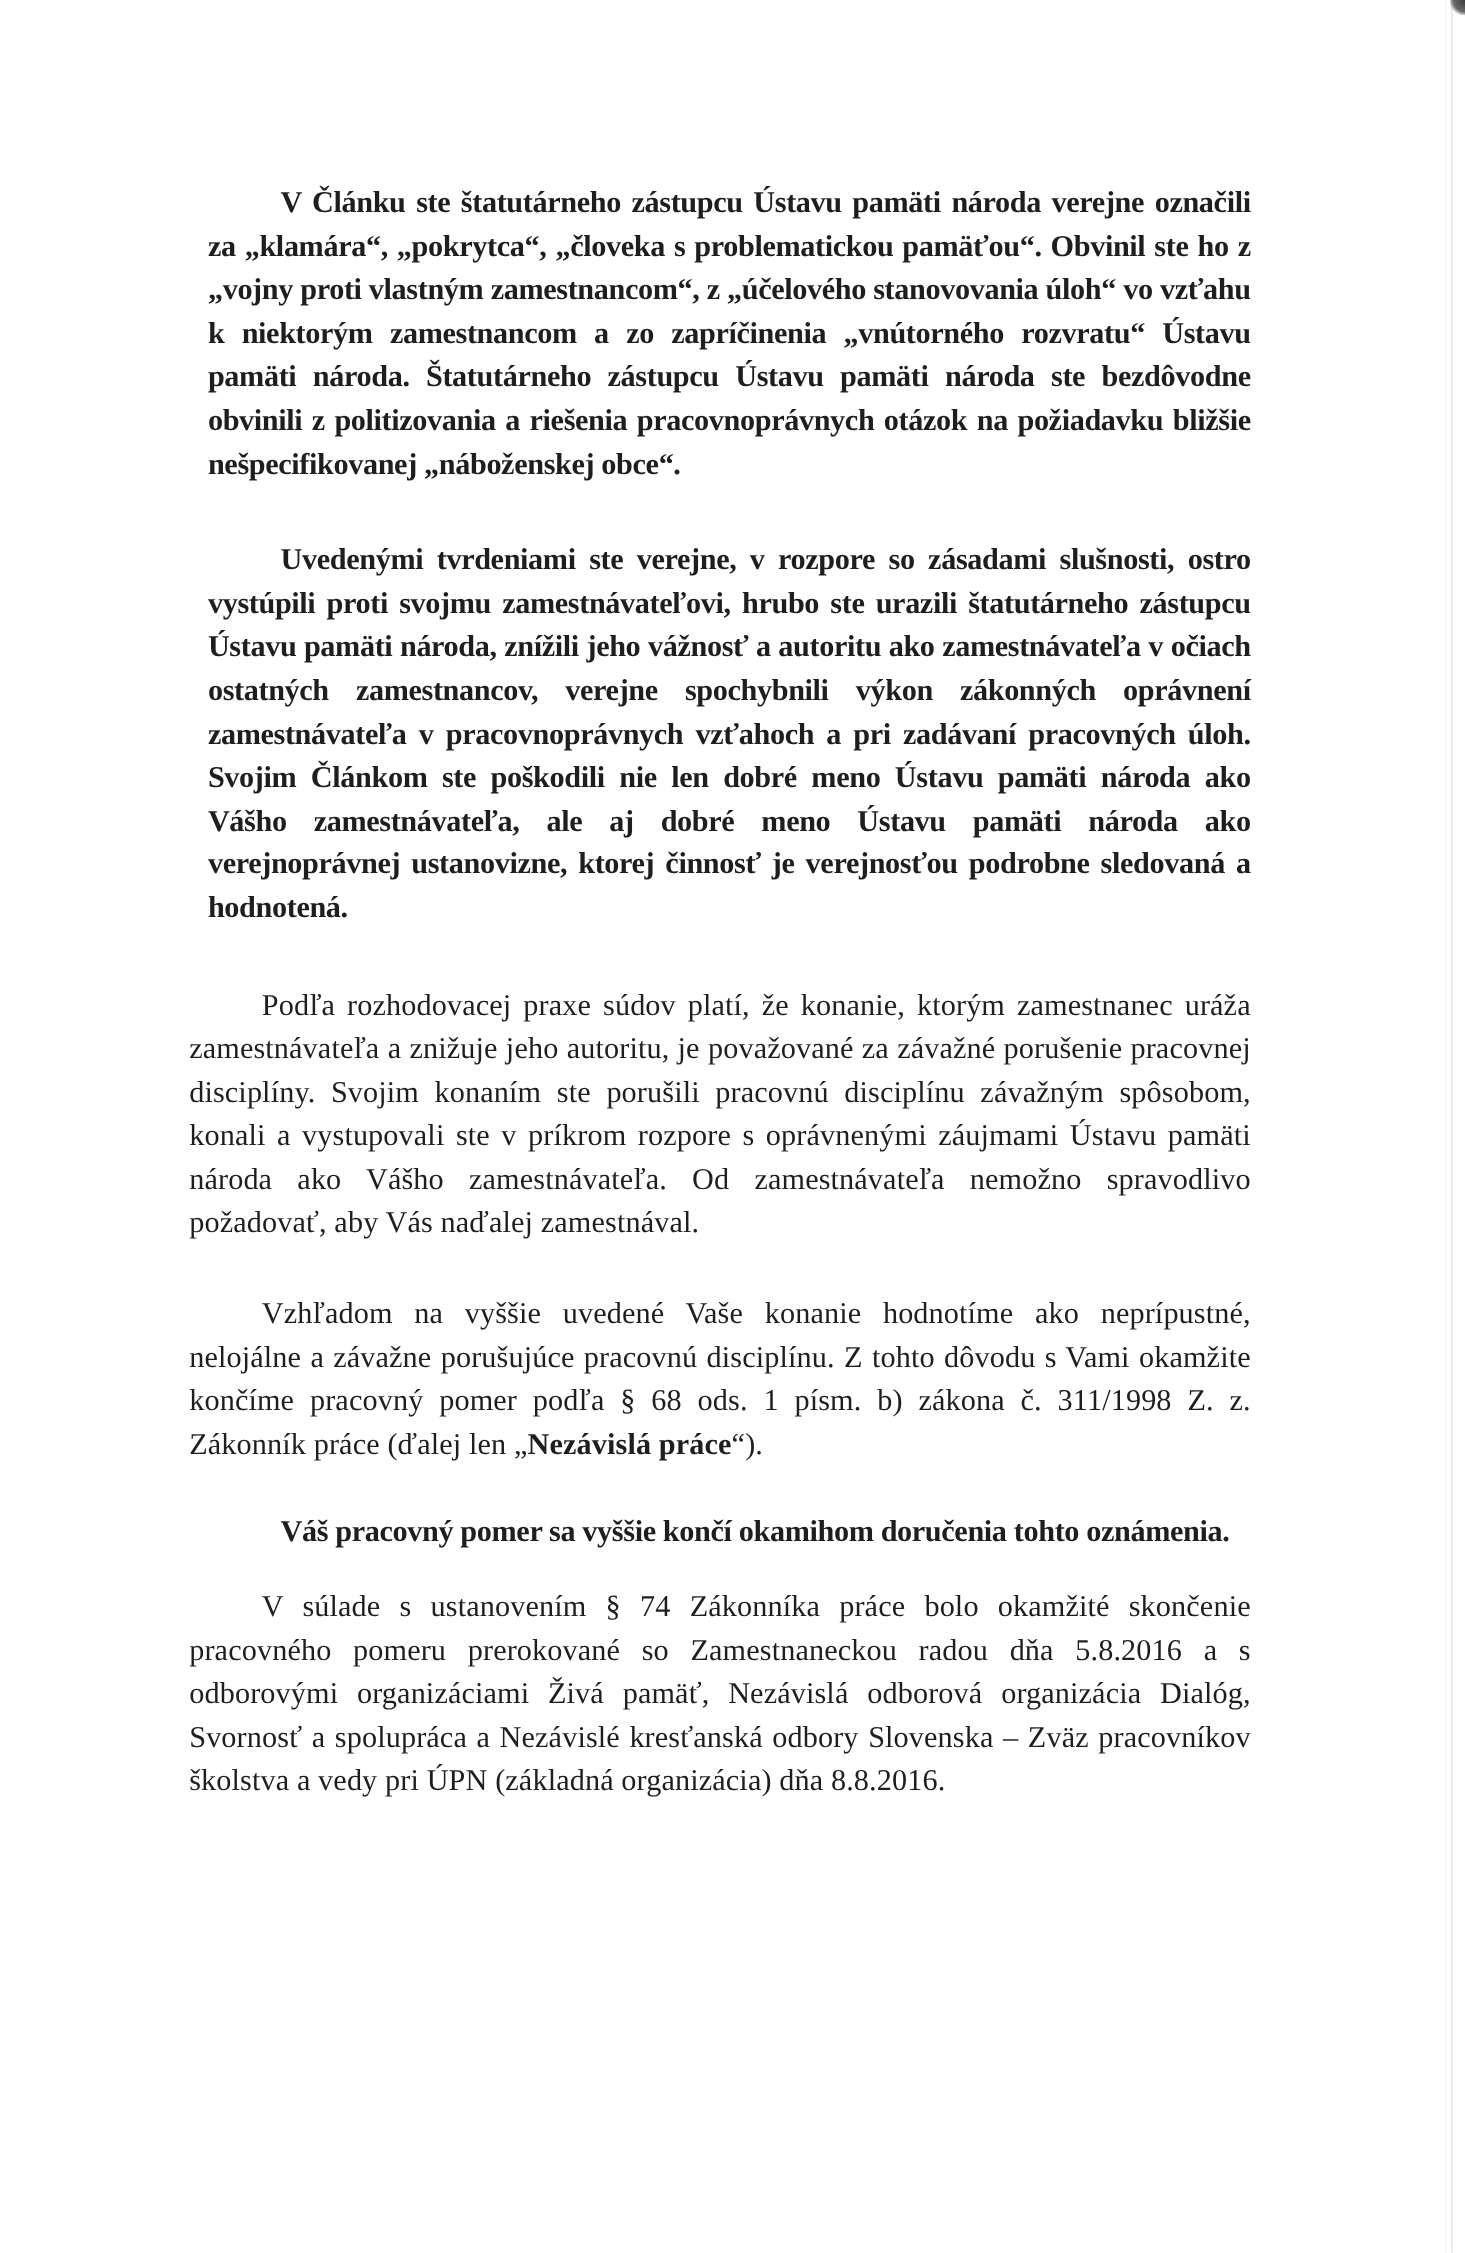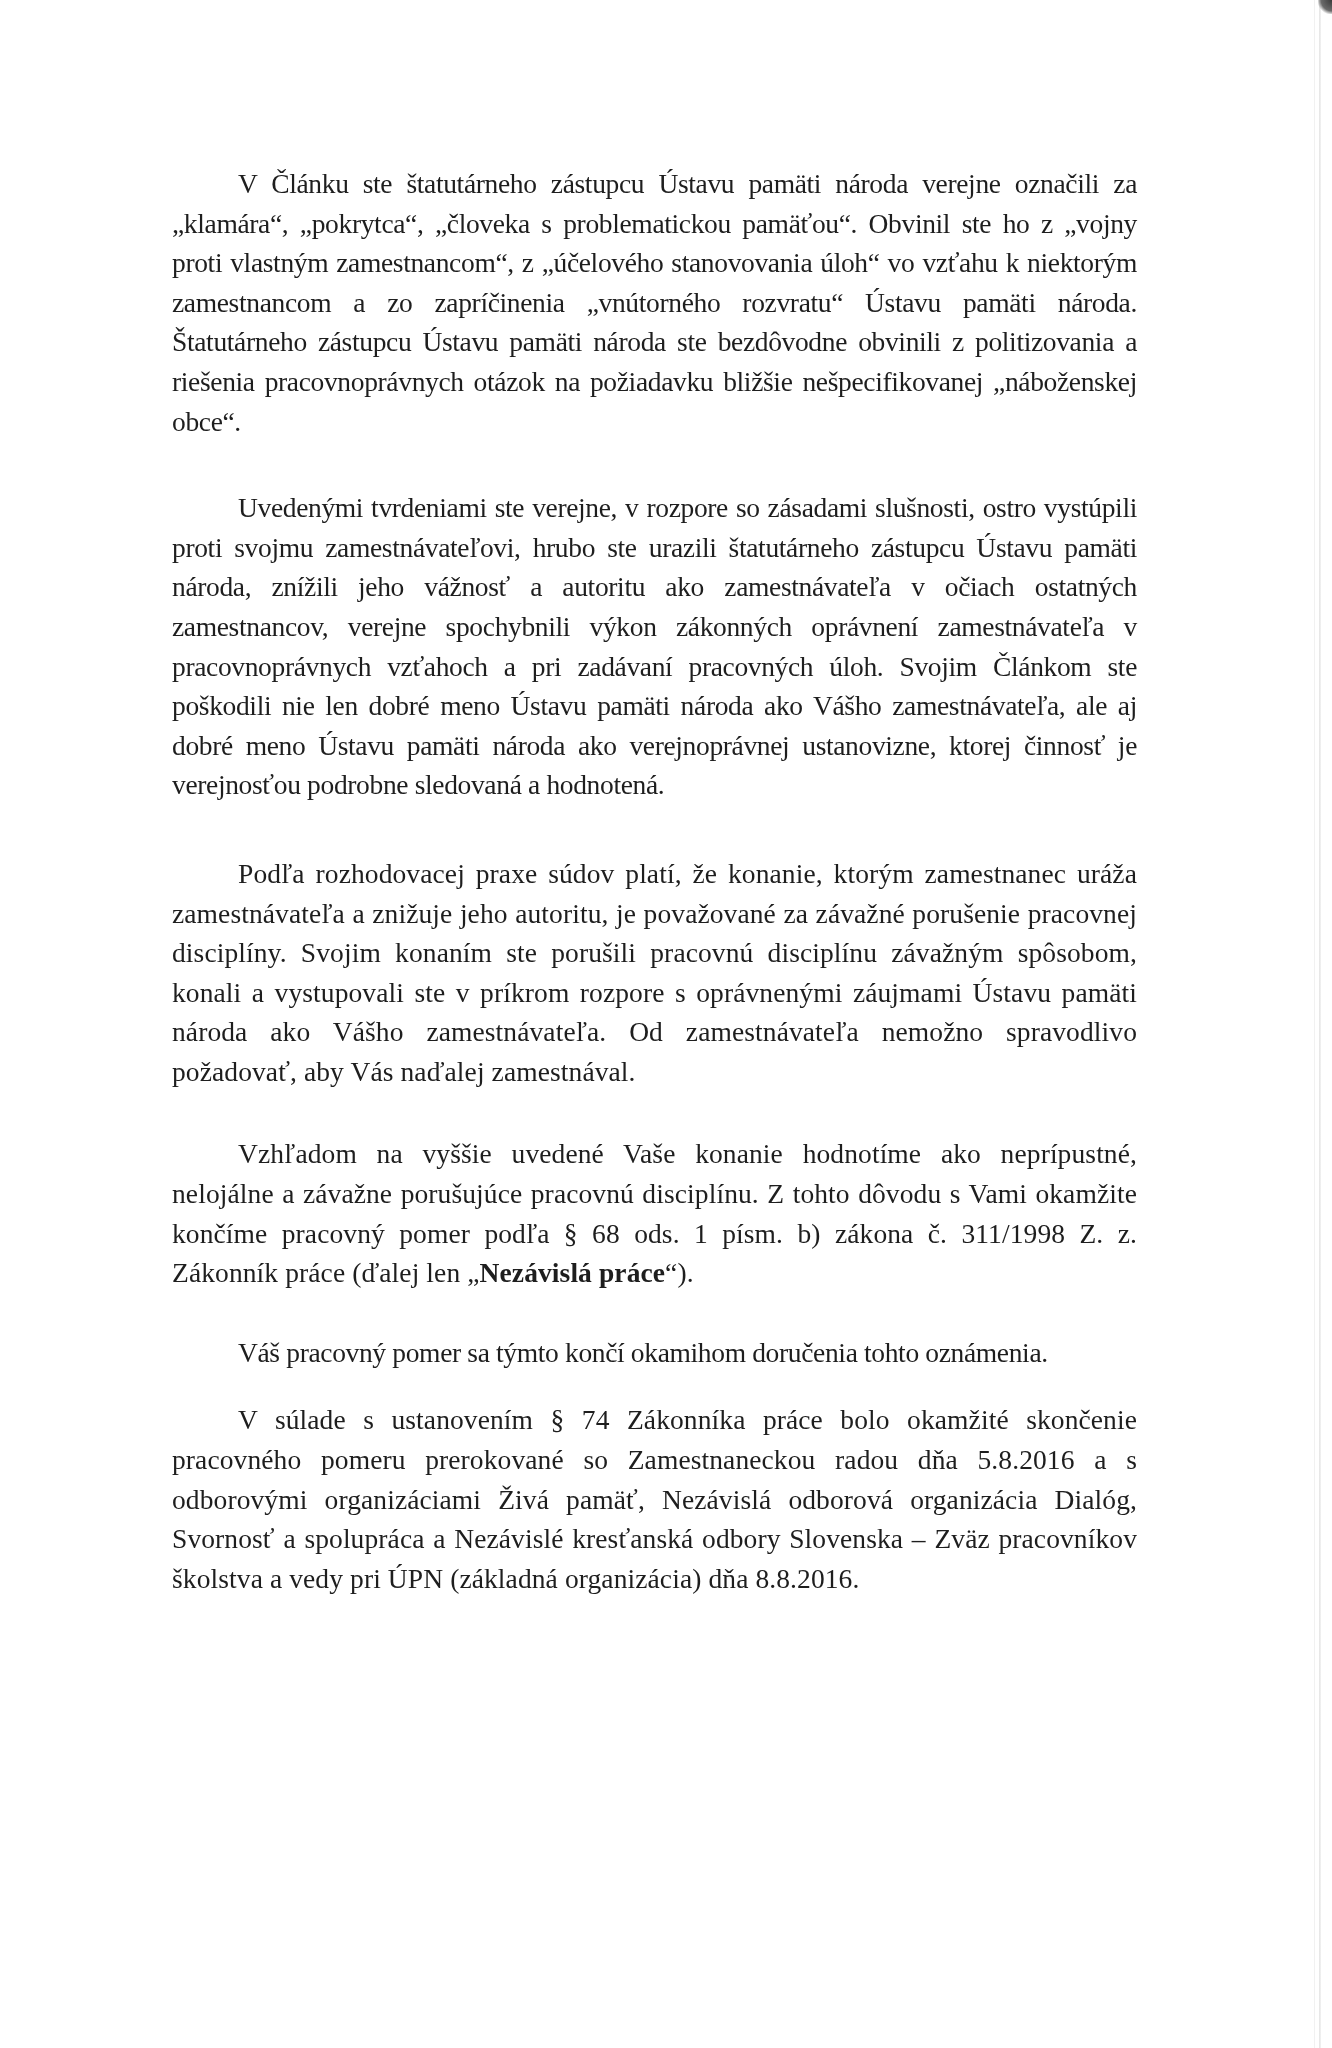--- a/index.html
+++ b/index.html
@@ -55,22 +55,23 @@
     }
     .para {
       margin: 0;
       text-align: justify;
       text-align-last: left;
       font-size: 27.5px;
       line-height: 39.6px;
       text-indent: 66px;
     }
     .bold {
-      font-weight: normal;
+      font-weight: bold;
       letter-spacing: -0.35px;
+      margin-left: 17px;
     }
     .regular {
       font-weight: normal;
       letter-spacing: 0.1px;
     }
     .narrow {
       letter-spacing: -1.1px;
       word-spacing: 1px;
     }
     #p1 { margin-top: 0; }
@@ -92,18 +93,18 @@
 
   <div class="content">
     <p id="p1" class="para bold">V Článku ste štatutárneho zástupcu Ústavu pamäti národa verejne označili za „klamára“, „pokrytca“, „človeka s problematickou pamäťou“. Obvinil ste ho z „vojny proti vlastným zamestnancom“, z „účelového stanovovania úloh“ vo vzťahu k niektorým zamestnancom a zo zapríčinenia „vnútorného rozvratu“ Ústavu pamäti národa. Štatutárneho zástupcu Ústavu pamäti národa ste bezdôvodne obvinili z politizovania a riešenia pracovnoprávnych otázok na požiadavku bližšie nešpecifikovanej „náboženskej obce“.</p>
 
     <p id="p2" class="para bold">Uvedenými tvrdeniami ste verejne, v rozpore so zásadami slušnosti, ostro vystúpili proti svojmu zamestnávateľovi, hrubo ste urazili štatutárneho zástupcu Ústavu pamäti národa, znížili jeho vážnosť a autoritu ako zamestnávateľa v očiach ostatných zamestnancov, verejne spochybnili výkon zákonných oprávnení zamestnávateľa v pracovnoprávnych vzťahoch a pri zadávaní pracovných úloh. Svojim Článkom ste poškodili nie len dobré meno Ústavu pamäti národa ako Vášho zamestnávateľa, ale aj dobré meno Ústavu pamäti národa ako verejnoprávnej ustanovizne, ktorej činnosť je verejnosťou podrobne sledovaná a hodnotená.</p>
 
     <p id="p3" class="para regular">Podľa rozhodovacej praxe súdov platí, že konanie, ktorým zamestnanec uráža zamestnávateľa a znižuje jeho autoritu, je považované za závažné porušenie pracovnej disciplíny. Svojim konaním ste porušili pracovnú disciplínu závažným spôsobom, konali a vystupovali ste v príkrom rozpore s oprávnenými záujmami Ústavu pamäti národa ako Vášho zamestnávateľa. Od zamestnávateľa nemožno spravodlivo požadovať, aby Vás naďalej zamestnával.</p>
 
     <p id="p4" class="para regular"><span>Vzhľadom na vyššie uvedené Vaše konanie hodnotíme ako neprípustné, nelojálne a závažne porušujúce pracovnú disciplínu. Z tohto dôvodu s Vami okamžite končíme pracovný pomer podľa § 68 ods. 1 písm. b) zákona č. 311/1998 Z. z. Zákonník práce (ďalej len „</span><span class="inline-bold">Nezávislá práce</span><span>“).</span></p>
 
-    <p id="p5" class="para bold">Váš pracovný pomer sa týmto končí okamihom doručenia tohto oznámenia.</p>
+    <p id="p5" class="para bold">Váš pracovný pomer sa vyššie končí okamihom doručenia tohto oznámenia.</p>
 
     <p id="p6" class="para regular">V súlade s ustanovením § 74 Zákonníka práce bolo okamžité skončenie pracovného pomeru prerokované so Zamestnaneckou radou dňa 5.8.2016 a s odborovými organizáciami Živá pamäť, Nezávislá odborová organizácia Dialóg, Svornosť a spolupráca a Nezávislé kresťanská odbory Slovenska – Zväz pracovníkov školstva a vedy pri ÚPN (základná organizácia) dňa 8.8.2016.</p>
 
   </div>
 </div>
 
 </body></html>

